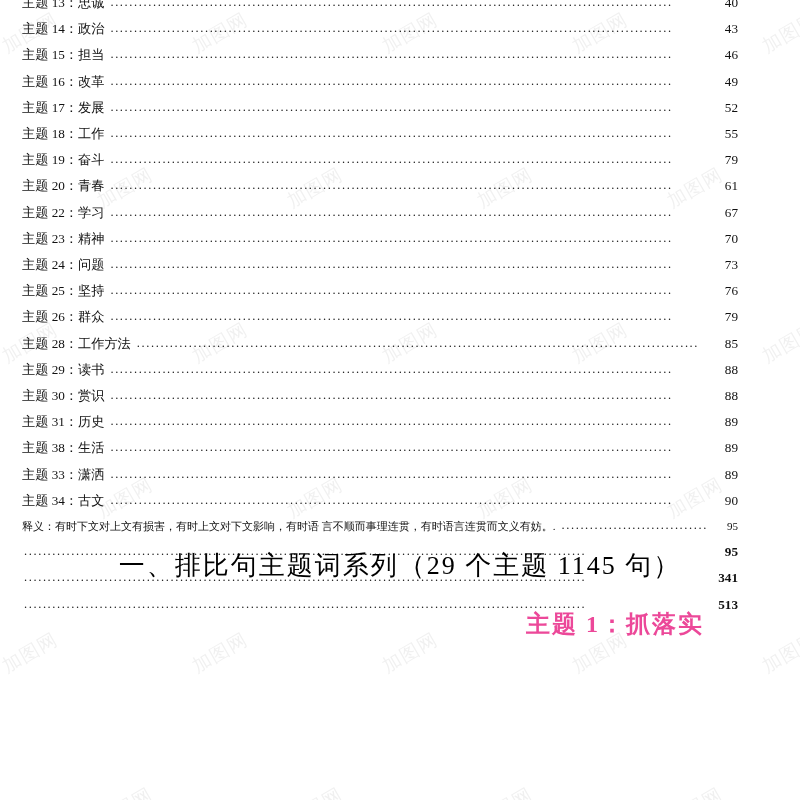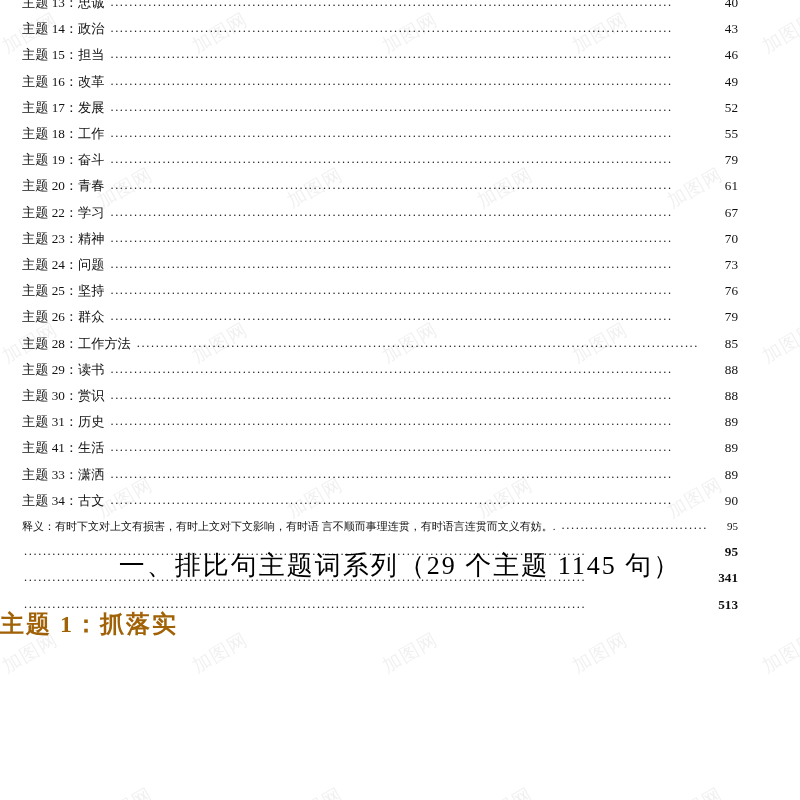--- a/index.html
+++ b/index.html
@@ -99,25 +99,25 @@
     font-weight: normal;
     letter-spacing: 2px;
     color: #000;
     font-family: "Liberation Serif", "DejaVu Serif", serif;
   }
   .heading-sub {
     position: absolute;
     top: 608px;
     left: 0;
     width: 704px;
-    text-align: left;
+    text-align: right;
     font-size: 24px;
     font-weight: bold;
     letter-spacing: 2px;
-    color: #a16207;
+    color: #ec4899;
     font-family: "Liberation Serif", "DejaVu Serif", serif;
   }
 </style>
 </head>
 <body>
 
 <div class="page">
   <div class="toc">
       <div class="toc-row">
         <span class="toc-label">主题 13：忠诚</span>
@@ -198,21 +198,21 @@
         <span class="toc-label">主题 30：赏识</span>
         <span class="toc-dots">.......................................................................................................................</span>
         <span class="toc-page">88</span>
       </div>
       <div class="toc-row">
         <span class="toc-label">主题 31：历史</span>
         <span class="toc-dots">.......................................................................................................................</span>
         <span class="toc-page">89</span>
       </div>
       <div class="toc-row">
-        <span class="toc-label">主题 41：生活</span>
+        <span class="toc-label">主题 38：生活</span>
         <span class="toc-dots">.......................................................................................................................</span>
         <span class="toc-page">89</span>
       </div>
       <div class="toc-row">
         <span class="toc-label">主题 33：潇洒</span>
         <span class="toc-dots">.......................................................................................................................</span>
         <span class="toc-page">89</span>
       </div>
       <div class="toc-row">
         <span class="toc-label">主题 34：古文</span>

